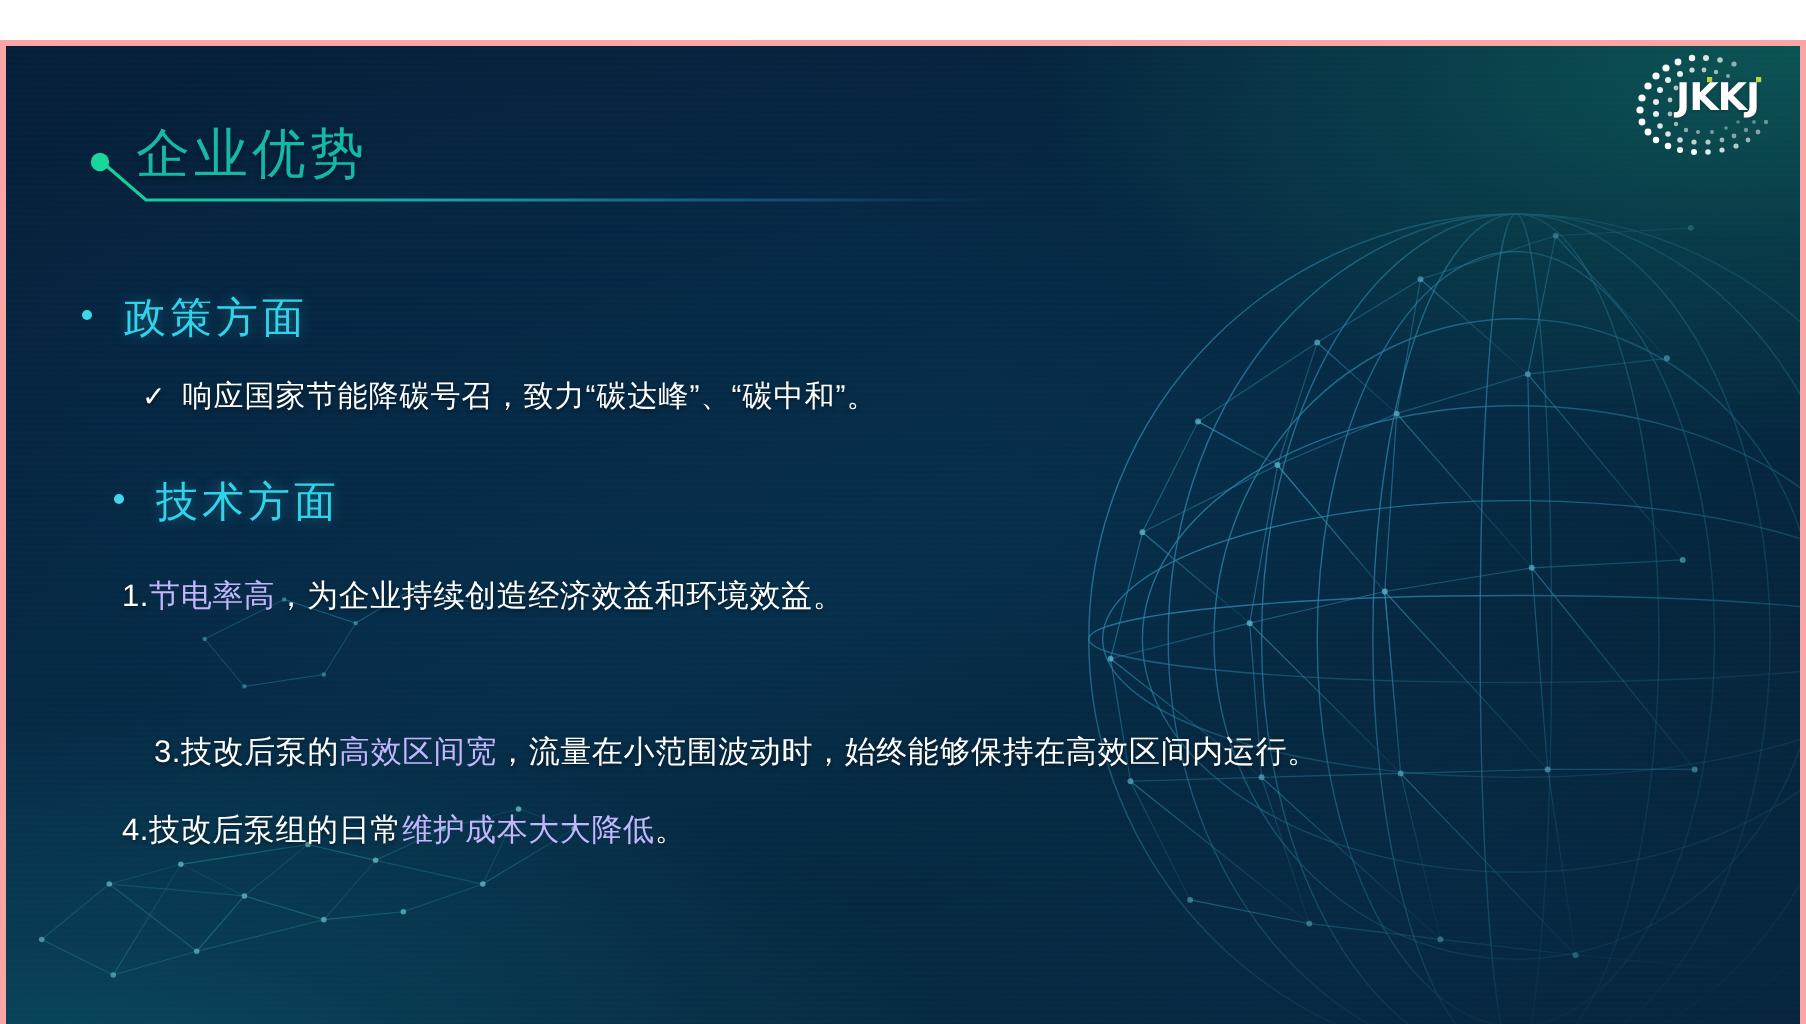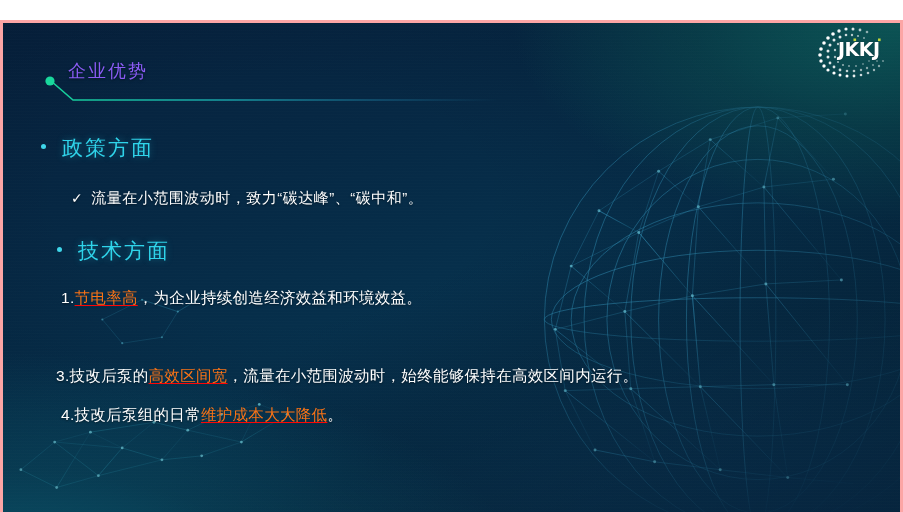--- a/index.html
+++ b/index.html
@@ -79,22 +79,22 @@
     position: absolute;
     left: 40px;
     top: 36px;
     width: 460px;
     height: 56px;
   }
   .title-text {
     position: absolute;
     left: 25px;
     top: 0px;
-    color: #8b5cf6;
-    font-size: 18px;
+    color: #14b8a6;
+    font-size: 27px;
     font-weight: normal;
     letter-spacing: 2px;
     white-space: nowrap;
     text-shadow: 0 1px 3px rgba(0,0,0,.45);
   }
   .title-deco { position: absolute; left: 0; top: 0; width: 460px; height: 56px; }
 
   
   .content { position: absolute; left: 0; top: 0; width: 903px; height: 512px; }
 
@@ -139,22 +139,21 @@
 
   .num-line {
     position: absolute;
     white-space: nowrap;
     color: #ffffff;
     font-size: 15.5px;
     letter-spacing: 0.3px;
     text-shadow: 0 1px 2px rgba(0,0,0,.5);
   }
   .hl {
-    color: #f97316;
-    text-decoration: underline;
+    color: #c4b5fd;
     text-decoration-color: #ff0505;
     text-underline-offset: 2px;
     text-shadow: none;
   }
 </style>
 </head>
 <body>
 
 <div id="slide">
 
@@ -373,30 +372,30 @@
           <stop offset="100%" stop-color="#2497c0" stop-opacity="0"></stop>
         </linearGradient>
       </defs>
       <path d="M 8 22 L 30 41 L 455 41" fill="none" stroke="url(#tline)" stroke-width="1.6"></path>
       <circle cx="7" cy="22" r="4.6" fill="#19d79c"></circle>
     </svg>
     <div class="title-text">企业优势</div>
   </div>
 
   <div class="content" id="content">
-      <div class="lvl1" style="left: 38px; top: 111px;">
+      <div class="lvl1" style="left: 38px; top: 122px;">
         <span class="dot"></span>
         <span class="lvl1-text">政策方面</span>
       </div>
       <div class="check-line" style="left: 68px; top: 166px;">
         <span class="chk">✓</span>
-        <span>流量在小范围波动时，致力“碳达峰”、“碳中和”。</span>
+        <span>响应国家节能降碳号召，致力“碳达峰”、“碳中和”。</span>
       </div>
       <div class="lvl1" style="left: 54px; top: 214px;">
         <span class="dot"></span>
         <span class="lvl1-text">技术方面</span>
       </div>
       <div class="num-line" style="left: 58px; top: 265px;"><span class="marker">1.</span><span class="hl">节电率高</span><span>，为企业持续创造经济效益和环境效益。</span></div>
-      <div class="num-line" style="left: 53px; top: 343px;"><span class="marker">3.</span><span>技改后泵的</span><span class="hl">高效区间宽</span><span>，流量在小范围波动时，始终能够保持在高效区间内运行。</span></div>
+      <div class="num-line" style="left: 74px; top: 343px;"><span class="marker">3.</span><span>技改后泵的</span><span class="hl">高效区间宽</span><span>，流量在小范围波动时，始终能够保持在高效区间内运行。</span></div>
       <div class="num-line" style="left: 58px; top: 382px;"><span class="marker">4.</span><span>技改后泵组的日常</span><span class="hl">维护成本大大降低</span><span>。</span></div>
     </div>
 
 </div>
 
 </body></html>

